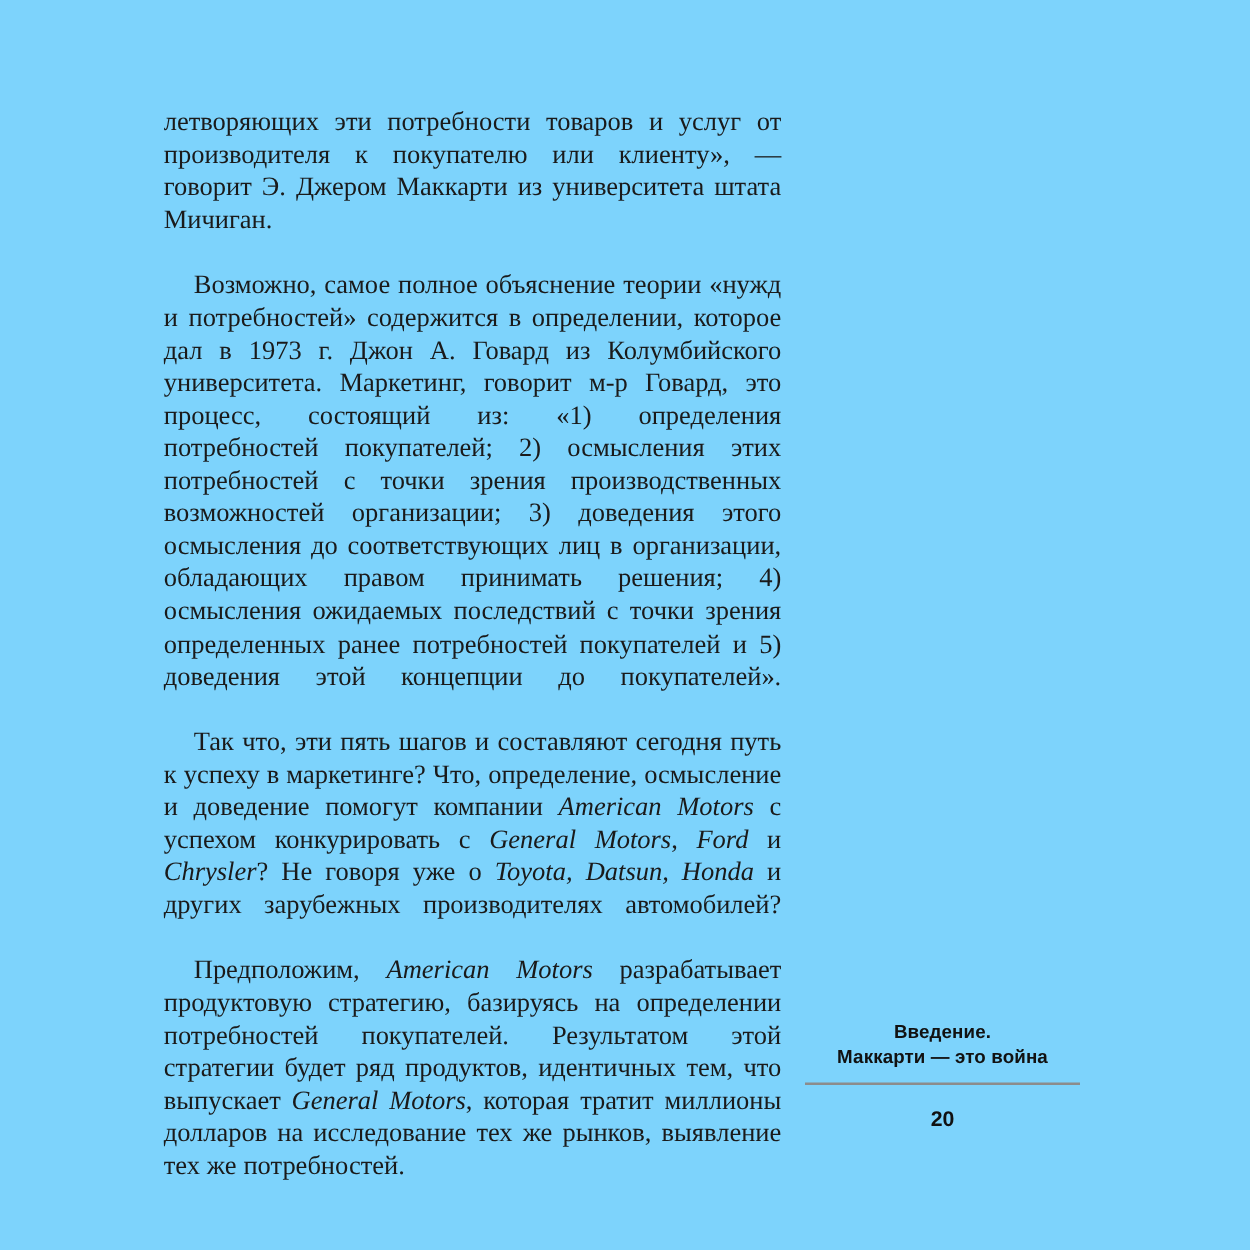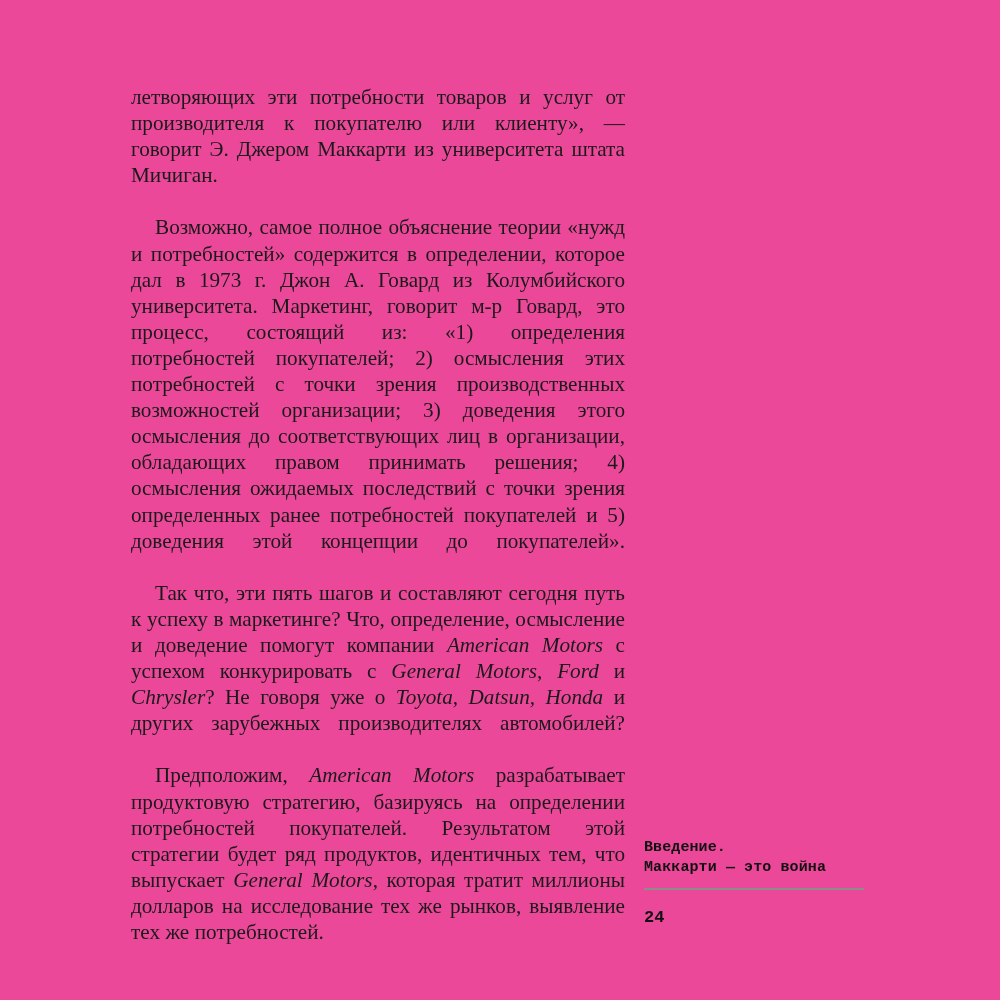--- a/index.html
+++ b/index.html
@@ -14,21 +14,21 @@
     position: relative;
     overflow: hidden;
     font-family: "Liberation Serif", "DejaVu Serif", serif;
     color: #1a1a1a;
     -webkit-font-smoothing: antialiased;
   }
 
   .page {
     position: absolute;
     inset: 0;
-    background: #ec4899;
+    background: #7dd3fc;
     padding-left: 28px;
   }
 
   
   .text-column {
     position: absolute;
     left: 131px;
     top: 84px;
     width: 494px;
   }
@@ -57,24 +57,24 @@
   }
 
   .brand {
     font-style: italic;
   }
 
   
   .folio-block {
     position: absolute;
     right: 136px;
-    top: 838px;
+    top: 816px;
     width: 220px;
-    text-align: left;
-    font-family: Liberation Mono, monospace;
+    text-align: center;
+    font-family: Liberation Sans, sans-serif;
   }
   .running-head {
     font-size: 15px;
     font-weight: bold;
     line-height: 20px;
     color: #111111;
     letter-spacing: 0.1px;
   }
   .running-head-line {
     display: block;
@@ -104,16 +104,16 @@
       <p class="para"><span>Так что, эти пять шагов и составляют сегодня путь к успеху в маркетинге? Что, определение, осмысление и доведение помогут компании </span><span class="brand">American Motors</span><span> с успехом конкурировать с </span><span class="brand">General Motors</span><span>, </span><span class="brand">Ford</span><span> и </span><span class="brand">Chrysler</span><span>? Не говоря уже о </span><span class="brand">Toyota, Datsun, Honda</span><span> и других зарубежных производителях автомобилей?</span></p>
       <p class="para flush-last"><span>Предположим, </span><span class="brand">American Motors</span><span> разрабатывает продуктовую стратегию, базируясь на определении потребностей покупателей. Результатом этой стратегии будет ряд продуктов, идентичных тем, что выпускает </span><span class="brand">General Motors</span><span>, которая тратит миллионы долларов на исследование тех же рынков, выявление тех же потребностей.</span></p>
     </div>
 
   <div class="folio-block">
     <div class="running-head">
       <span class="running-head-line">Введение.</span>
       <span class="running-head-line">Маккарти — это война</span>
     </div>
     <div class="folio-rule"></div>
-    <div class="page-number">24</div>
+    <div class="page-number">20</div>
   </div>
 
 </div>
 
 </body></html>

